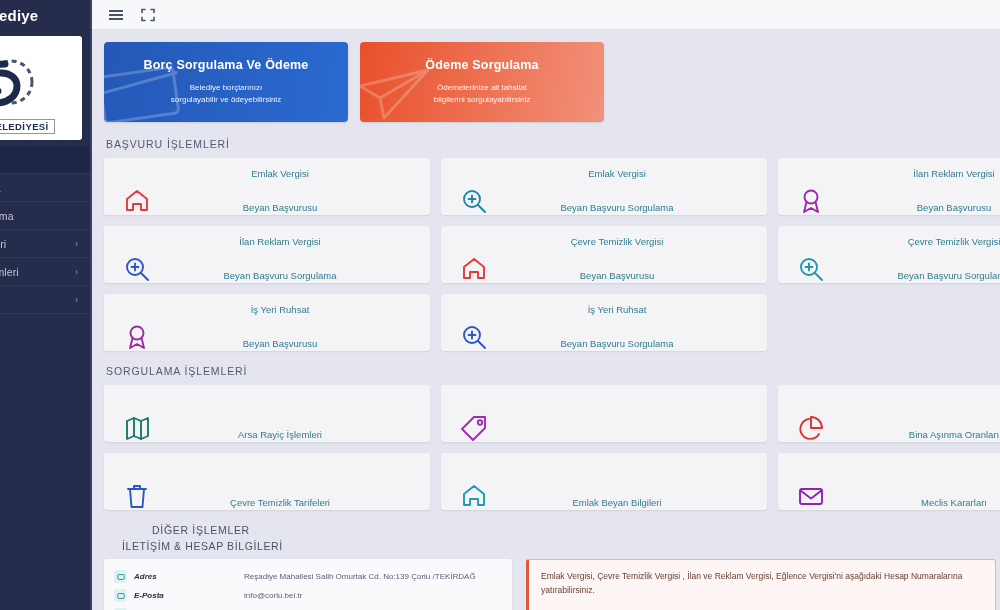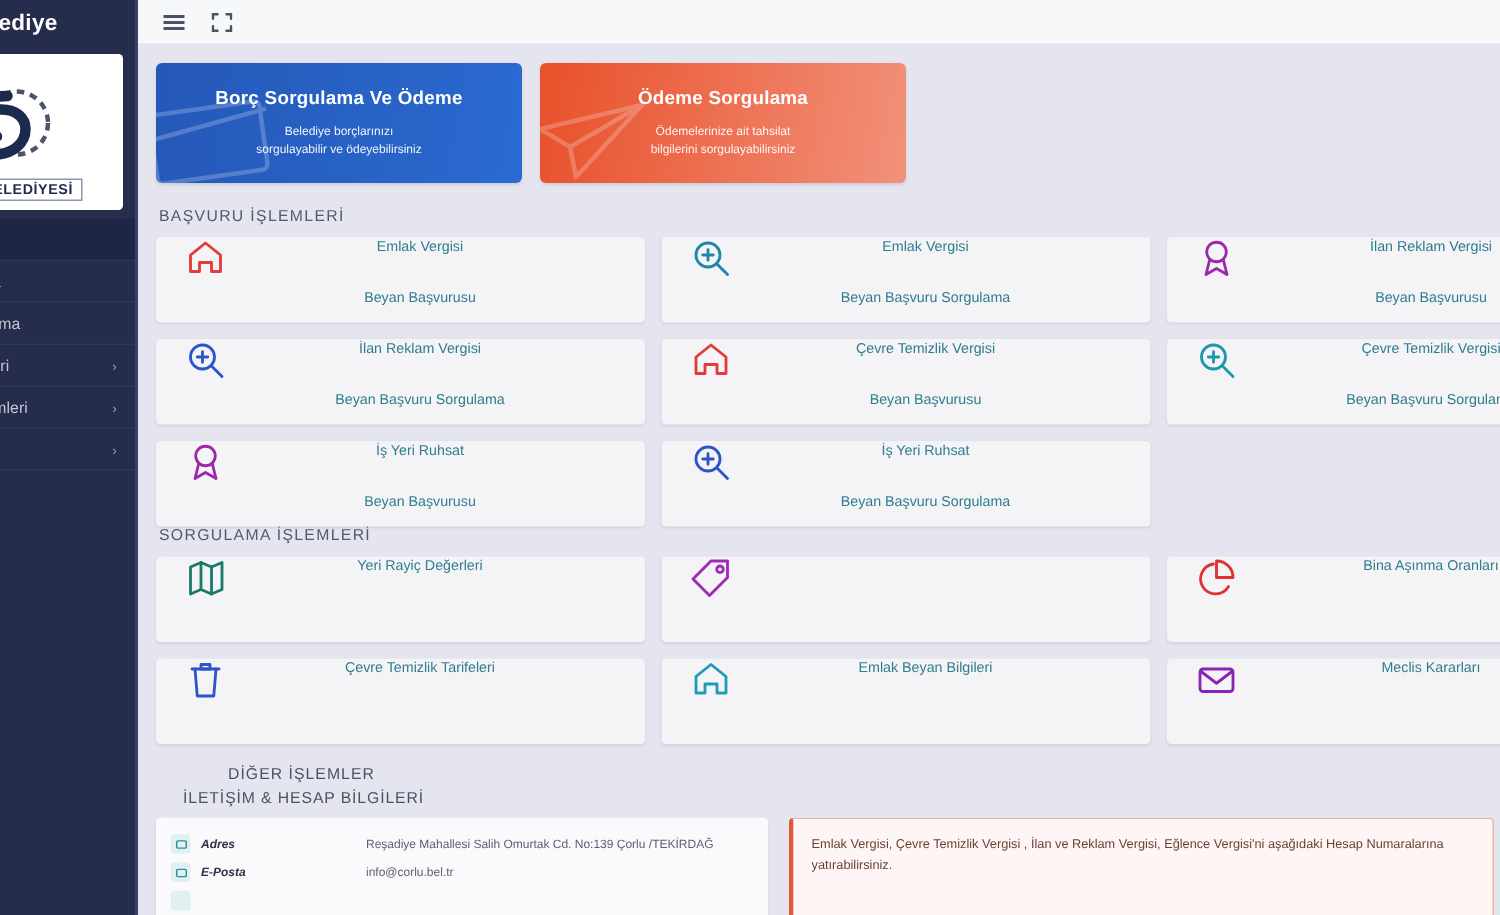--- a/index.html
+++ b/index.html
@@ -92,21 +92,21 @@
     font-size: 10.5px; color: #525a70; letter-spacing: .9px;
     margin: 0 0 8px 2px;
   }
 
   
   .tile-grid { display: flex; flex-wrap: wrap; gap: 11px 11px; width: 1070px; }
   .tile {
     width: 326px; height: 57px;
     background: #f4f4f7;
     border-radius: 3px;
-    display: flex; align-items: flex-start;
+    display: flex; align-items: flex-end;
     box-shadow: 0 1px 2px rgba(40,45,80,.10);
     position: relative;
   }
   .tile-icon {
     width: 66px; display: flex; align-items: center; justify-content: center; flex: 0 0 66px;
   }
   .tile-icon svg { width: 28px; height: 28px; display:block; }
   .tile-text {
     flex: 1; text-align: center; padding-right: 40px;
     font-size: 9.5px; color: #2f7d8f; line-height: 1.5;
@@ -302,30 +302,30 @@
             <svg viewBox="0 0 28 28">
               <circle cx="12" cy="12" r="8" fill="none" stroke="#2b55c8" stroke-width="1.9" stroke-linecap="round" stroke-linejoin="round"></circle>
               <path d="M18 18 L25 25" fill="none" stroke="#2b55c8" stroke-width="1.9" stroke-linecap="round" stroke-linejoin="round"></path>
               <path d="M12 8.5V15.5M8.5 12H15.5" fill="none" stroke="#2b55c8" stroke-width="1.9" stroke-linecap="round" stroke-linejoin="round"></path>
             </svg>
           </div>
           <div class="tile-text"><span>İş Yeri Ruhsat</span><span class="l2">Beyan Başvuru Sorgulama</span></div>
         </div>
       </div>
 
-    <div class="section-label" style="">SORGULAMA İŞLEMLERİ</div>
+    <div class="section-label" style="margin-top:14px">SORGULAMA İŞLEMLERİ</div>
     <div class="tile-grid" id="grid-1">
         <div class="tile">
           <div class="tile-icon">
             <svg viewBox="0 0 28 28">
               <path d="M4 7 L11 4 L18 7 L25 4 V22 L18 25 L11 22 L4 25 Z" fill="none" stroke="#1b7a6a" stroke-width="1.9" stroke-linecap="round" stroke-linejoin="round"></path>
               <path d="M11 4 V22 M18 7 V25" fill="none" stroke="#1b7a6a" stroke-width="1.9" stroke-linecap="round" stroke-linejoin="round"></path>
             </svg>
           </div>
-          <div class="tile-text"><span>Yeri Rayiç Değerleri</span></div>
+          <div class="tile-text"><span>Arsa Rayiç İşlemleri</span></div>
         </div>
         <div class="tile">
           <div class="tile-icon">
             <svg viewBox="0 0 28 28">
               <path d="M14 3 L25 3 L25 14 L13 26 L2 15 Z" fill="none" stroke="#a12ab5" stroke-width="1.9" stroke-linecap="round" stroke-linejoin="round"></path>
               <circle cx="20" cy="8.5" r="2.2" fill="none" stroke="#a12ab5" stroke-width="1.9" stroke-linecap="round" stroke-linejoin="round"></circle>
             </svg>
           </div>
         </div>
         <div class="tile">

